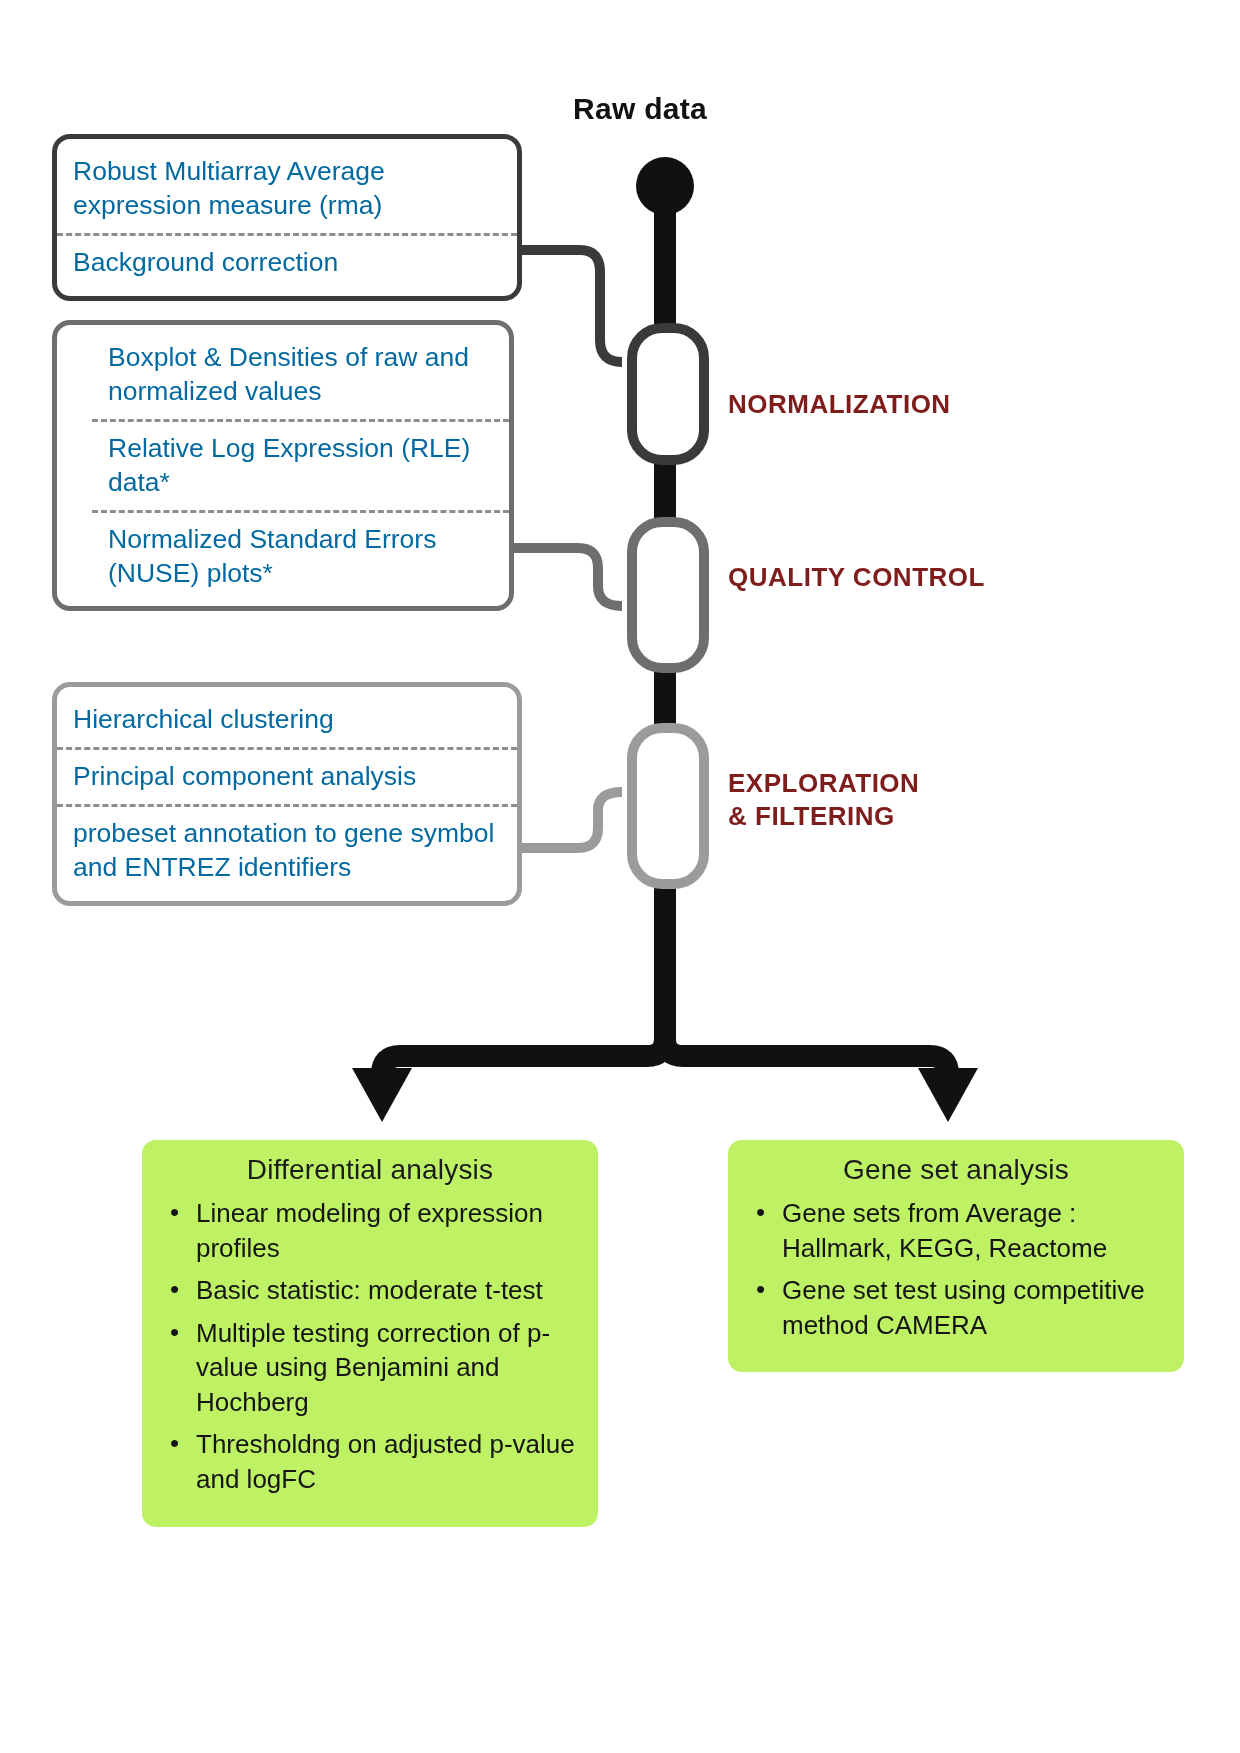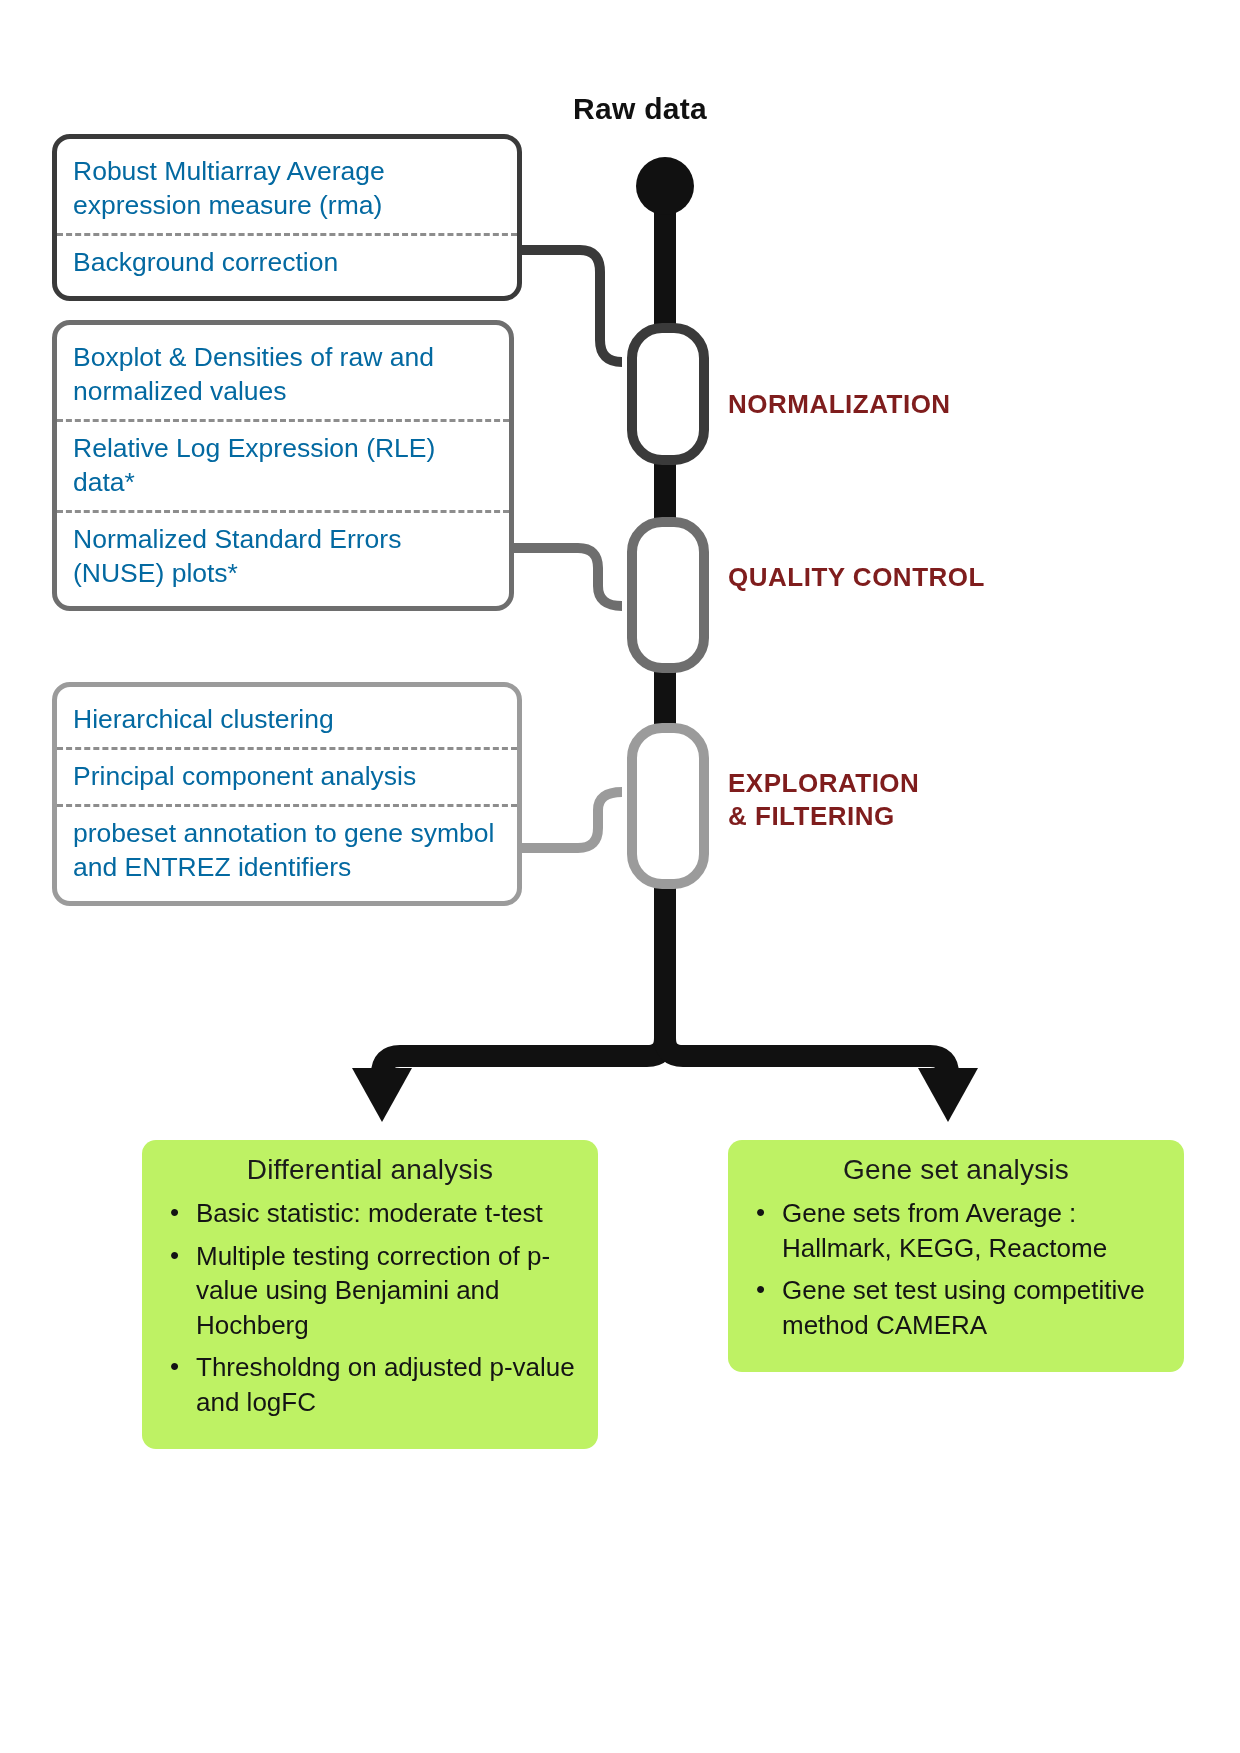--- a/index.html
+++ b/index.html
@@ -60,21 +60,21 @@
 
   
   .panel {
     position: absolute;
     box-sizing: border-box;
     background: #ffffff;
     border-radius: 18px;
     padding: 6px 0 6px 0;
   }
   .panel.dark   { border: 5px solid #3a3a3a; }
-  .panel.mid    { border: 5px solid #6e6e6e; }
+  .panel.mid    { border: 5px solid #6e6e6e; padding-left: 35px; }
   .panel.light  { border: 5px solid #9b9b9b; }
 
   .panel-row {
     font-size: 26.5px;
     line-height: 1.28;
     padding: 10px 14px 10px 16px;
     color: #0369a1;
   }
   .panel-row + .panel-row {
     border-top: 3px dashed #8d8d8d;
@@ -176,20 +176,21 @@
 
   <div class="panel light" id="panel-exploration">
     <div class="panel-row">Hierarchical clustering</div>
     <div class="panel-row">Principal component analysis</div>
     <div class="panel-row">probeset annotation to gene symbol and ENTREZ identifiers</div>
   </div>
 
   <div class="result-box" id="box-differential">
     <div class="result-title">Differential analysis</div>
     <ul class="result-list">
+      <li>Linear modeling of expression profiles</li>
       <li>Basic statistic: moderate t-test</li>
       <li>Multiple testing correction of p-value using Benjamini and Hochberg</li>
       <li>Thresholdng on adjusted p-value and logFC</li>
     </ul>
   </div>
 
   <div class="result-box" id="box-geneset">
     <div class="result-title">Gene set analysis</div>
     <ul class="result-list">
       <li>Gene sets from Average : Hallmark, KEGG, Reactome</li>

